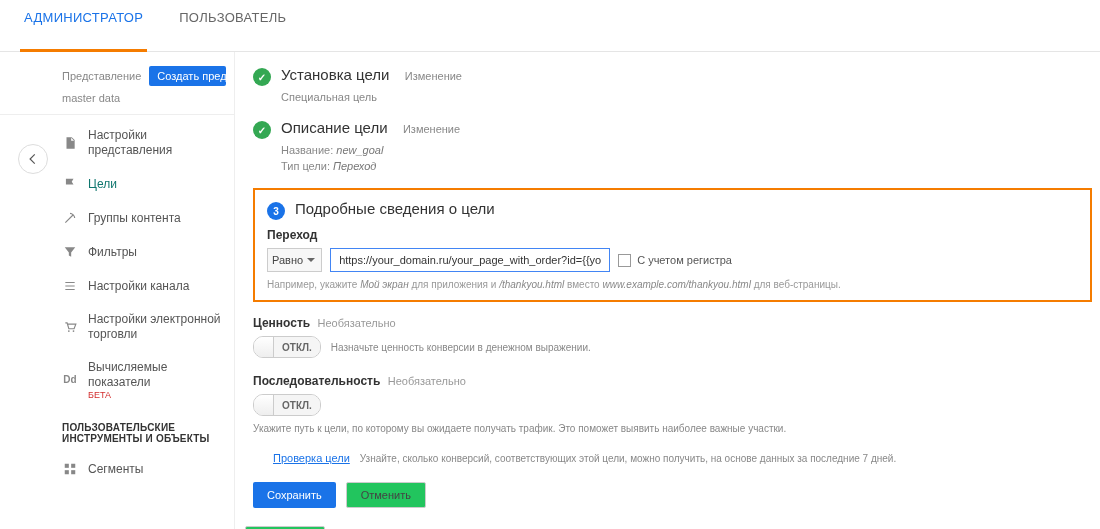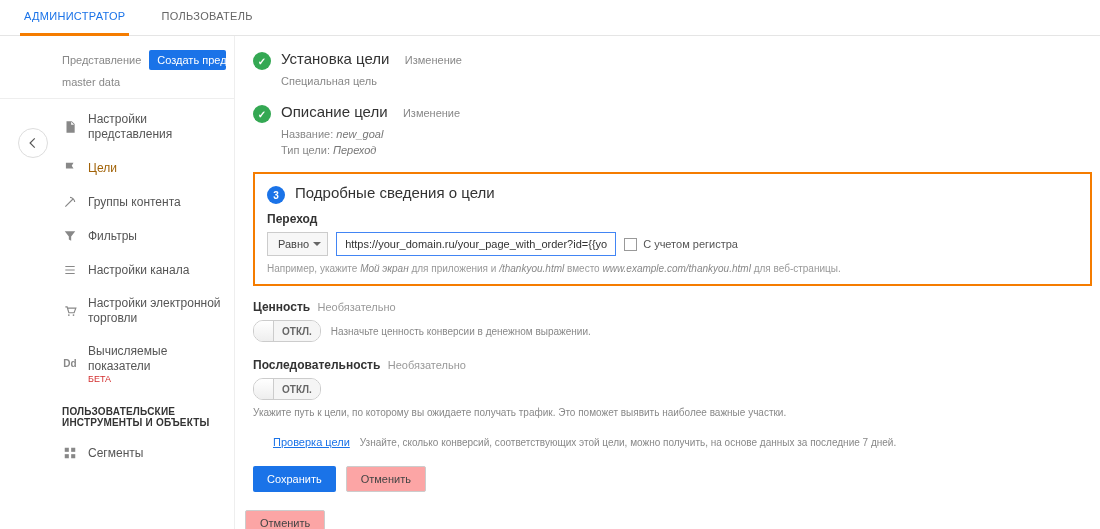--- a/index.html
+++ b/index.html
@@ -1,34 +1,34 @@
 <!DOCTYPE html>
 <html><head>
 <meta charset="utf-8">
 <style>
   * { box-sizing: border-box; margin: 0; padding: 0; }
   body { font-family: Arial, sans-serif; font-size: 12px; color: #333; background: #fff; width: 1100px; height: 529px; overflow: hidden; }
   
   .tabs { display: flex; gap: 28px; padding: 4px 20px 0; border-bottom: 1px solid #e5e5e5; }
-  .tab { padding: 6px 4px 11px; font-size: 11px; color: #666; letter-spacing: 0.3px; cursor: pointer; }
+  .tab { padding: 6px 4px 24px; font-size: 13px; color: #666; letter-spacing: 0.3px; cursor: pointer; }
   .tab.active { color: #1a73e8; border-bottom: 3px solid #f57c00; margin-bottom: -1px; font-weight: 500; }
   
   .page { display: flex; }
   
   .sidebar { width: 235px; flex-shrink: 0; padding: 10px 0 0 0; position: relative; border-right: 1px solid #eee; }
   .back-btn { position: absolute; left: 18px; top: 92px; width: 30px; height: 30px; border: 1px solid #ddd; border-radius: 50%; display: flex; align-items: center; justify-content: center; cursor: pointer; background:#fff; }
   .back-btn svg { width: 14px; height: 14px; }
   
   .view-header { display: flex; align-items: center; gap: 8px; padding: 4px 8px 4px 62px; font-size: 11px; color: #888; }
   .create-view-btn { background: #1a73e8; color: #fff; padding: 4px 8px; font-size: 11px; border-radius: 2px; white-space: nowrap; overflow: hidden; max-width: 110px; cursor:pointer; }
   .view-name { padding: 2px 8px 10px 62px; font-size: 11px; color: #888; border-bottom: 1px solid #eee; margin-bottom: 4px; }
   
   .nav { padding-left: 62px; }
   .nav-item { display: flex; align-items: center; gap: 10px; padding: 9px 8px 9px 0; font-size: 12px; color: #555; cursor: pointer; line-height: 1.25; }
-  .nav-item.active { color: #a16207; }
+  .nav-item.active { color: #0f766e; }
   .nav-item .icon { width: 16px; height: 16px; flex-shrink: 0; display:flex; align-items:center; justify-content:center; color:#888; }
   .nav-item.active .icon { color:#888; }
   .nav-item .beta { color: #d32f2f; font-size: 9px; margin-left: 0; display:block; }
   .nav-item .lbl { display:block; }
   
   .nav-section-title { padding: 12px 8px 8px 0; font-size: 10px; font-weight: bold; color: #333; letter-spacing: 0.2px; }
   
   .main { flex: 1; padding: 14px 0 0 18px; overflow-y: auto; }
   
   .step { display: flex; align-items: flex-start; gap: 10px; margin-bottom: 4px; }
@@ -39,21 +39,21 @@
   .step-edit { font-size: 11px; color: #888; margin-left: 12px; cursor:pointer; }
   .step-sub { font-size: 11px; color: #888; margin-left: 28px; margin-bottom: 14px; line-height: 1.4; }
   .step-sub .val { font-style: italic; color: #777; text-align: center; }
   
   .highlight-box { border: 2px solid #f57c00; padding: 10px 12px 8px; margin: 2px 8px 14px 0; }
   
   .field-label-bold { font-weight: bold; font-size: 12px; color: #333; margin-bottom: 6px; }
   .field-label-opt { font-size: 11px; color: #999; font-weight: normal; margin-left: 4px; }
   
   .dest-row { display: flex; align-items: center; gap: 8px; margin-bottom: 6px; }
-  .match-select { border: 1px solid #ccc; background: #f7f7f7; padding: 5px 18px 5px 10px; font-size: 11px; color: #444; position: relative; cursor:pointer; }
+  .match-select { border: 1px solid #ccc; background: #f7f7f7; padding: 5px 18px 5px 4px; font-size: 11px; color: #444; position: relative; cursor:pointer; }
   .match-select::after { content: ""; position: absolute; right: 6px; top: 9px; border: 4px solid transparent; border-top-color: #666; }
   .url-input { border: 1px solid #4285f4; padding: 5px 8px; font-size: 11px; width: 280px; color: #333; font-family: Arial; }
   .checkbox-wrap { display: flex; align-items: center; gap: 6px; font-size: 11px; color: #555; }
   .chk { width: 13px; height: 13px; border: 1px solid #999; cursor:pointer; }
   
   .hint { font-size: 10px; color: #999; line-height: 1.4; }
   .hint .em { font-style: italic; color: #888; }
   
   .toggle-row { display:flex; align-items:center; gap:10px; margin-bottom:6px; }
   .toggle { display: inline-flex; align-items: center; border: 1px solid #ccc; border-radius: 10px; overflow: hidden; height: 22px; cursor:pointer; }
@@ -63,21 +63,21 @@
   
   .section-block { margin: 0 0 16px 0; }
   .section-block .desc { font-size: 10px; color: #888; margin-top: 4px; line-height: 1.4; }
   
   .verify-link { color: #1a73e8; font-size: 11px; text-decoration: underline; cursor:pointer; margin-right: 10px; padding-left: 20px; }
   .verify-text { font-size: 10px; color: #888; line-height:1.4; }
   .verify-row { margin: 4px 0 16px 0; display:flex; align-items:flex-start; }
   
   .btn-row { display: flex; gap: 10px; margin-bottom: 18px; }
   .btn-primary { background: #1a73e8; color: #fff; border: none; padding: 7px 14px; font-size: 11px; border-radius: 2px; cursor:pointer; }
-  .btn-secondary { background: #fca5a5; color: #444; border: 1px solid #ccc; padding: 6px 14px; font-size: 11px; border-radius: 2px; cursor:pointer; }
+  .btn-secondary { background: #22c55e; color: #444; border: 1px solid #ccc; padding: 6px 14px; font-size: 11px; border-radius: 2px; cursor:pointer; }
   
   .bottom-cancel { margin: 8px 0 0 -8px; }
 </style>
 </head>
 <body>
 
 <div class="tabs">
   <div class="tab active">АДМИНИСТРАТОР</div>
   <div class="tab">ПОЛЬЗОВАТЕЛЬ</div>
 </div>

